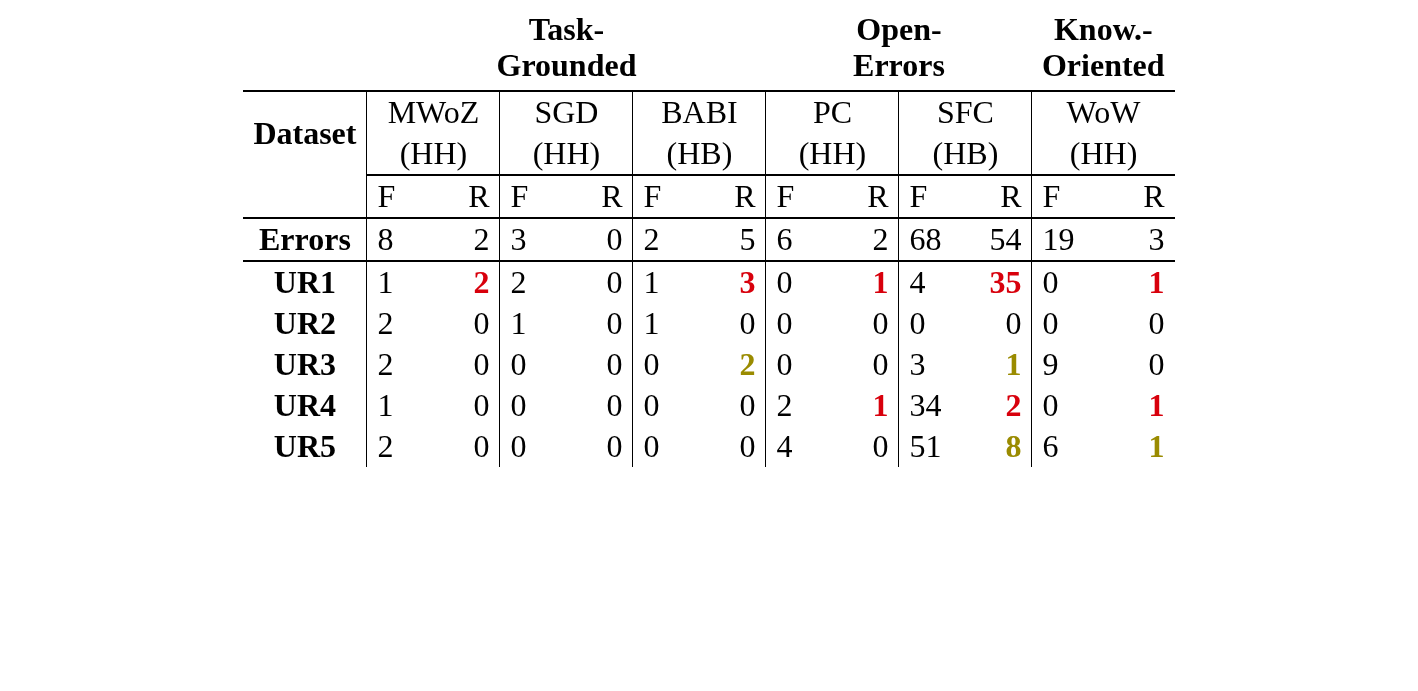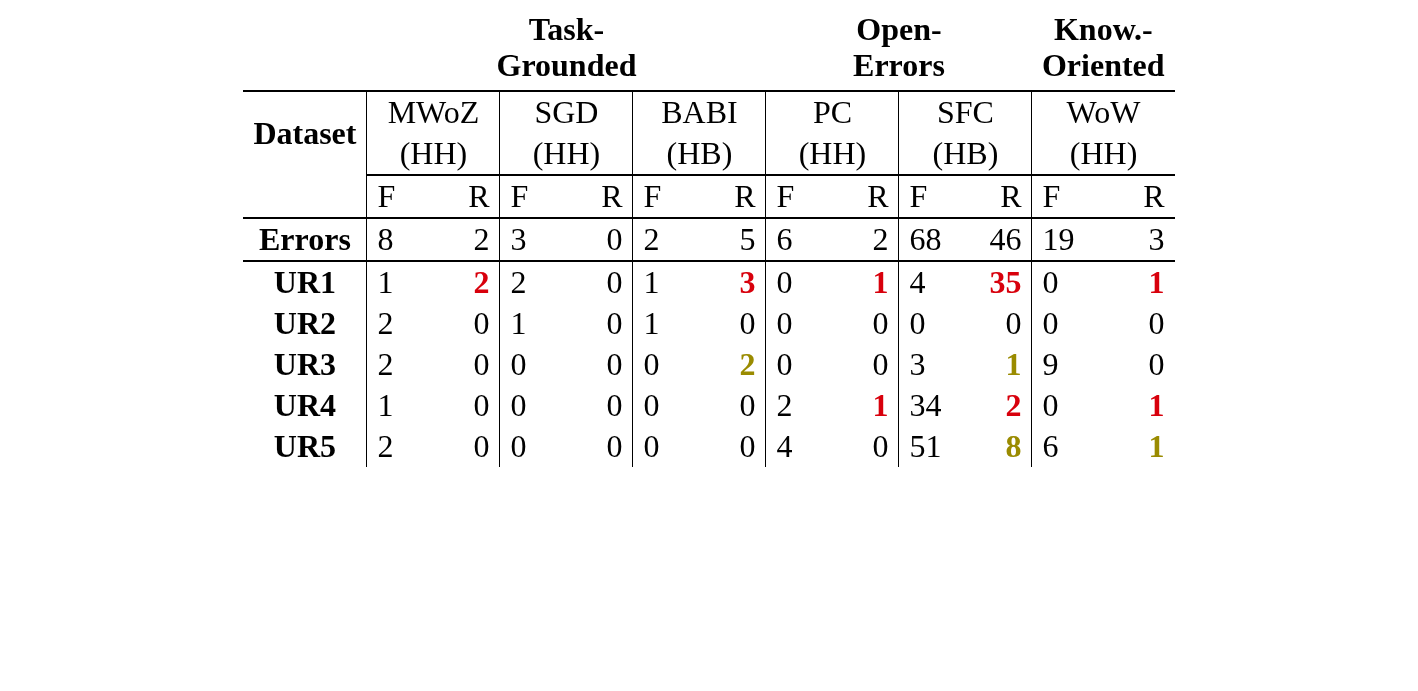--- a/index.html
+++ b/index.html
@@ -109,21 +109,21 @@
     <th class="c b br-thin">Errors</th>
     <td class="l num">8</td>
     <td class="r num br-thin">2</td>
     <td class="l num">3</td>
     <td class="r num br-thin">0</td>
     <td class="l num">2</td>
     <td class="r num br-thin">5</td>
     <td class="l num">6</td>
     <td class="r num br-thin">2</td>
     <td class="l num">68</td>
-    <td class="r num br-thin">46</td>
+    <td class="r num br-thin">54</td>
     <td class="l num">19</td>
     <td class="r num">3</td>
   </tr>
 
   <tr>
     <th class="c b br-thin">UR1</th>
     <td class="l num">1</td>
     <td class="r num br-thin red">2</td>
     <td class="l num">2</td>
     <td class="r num br-thin">0</td>

